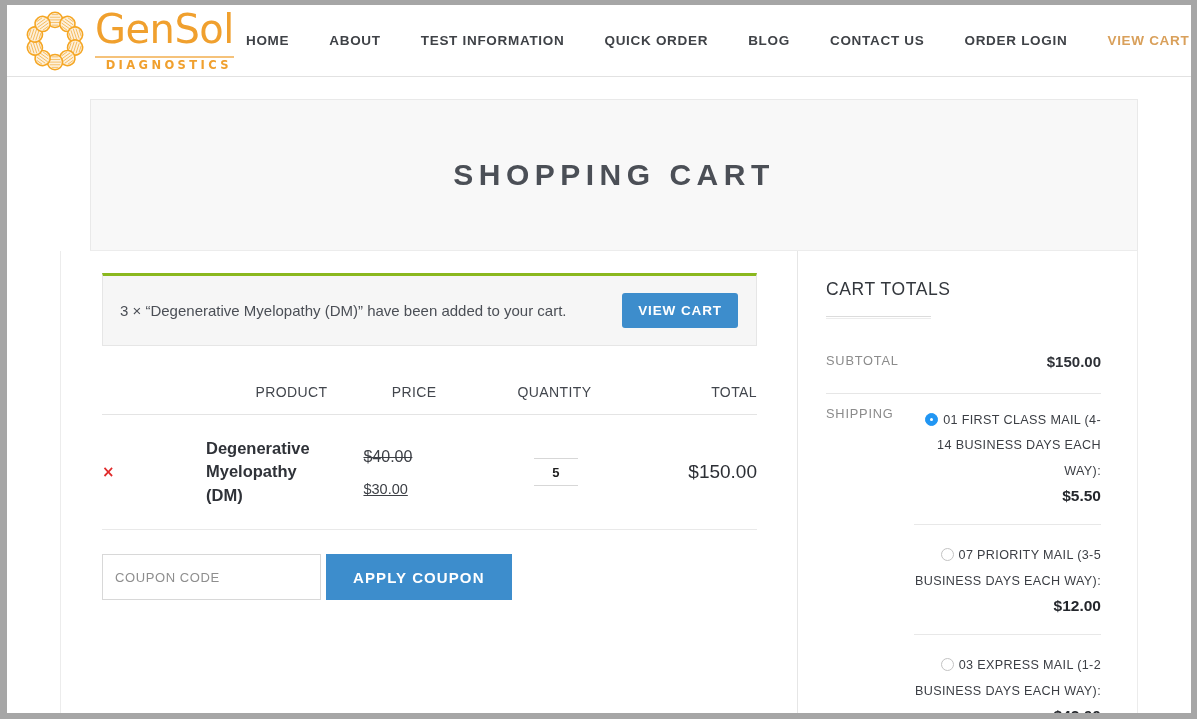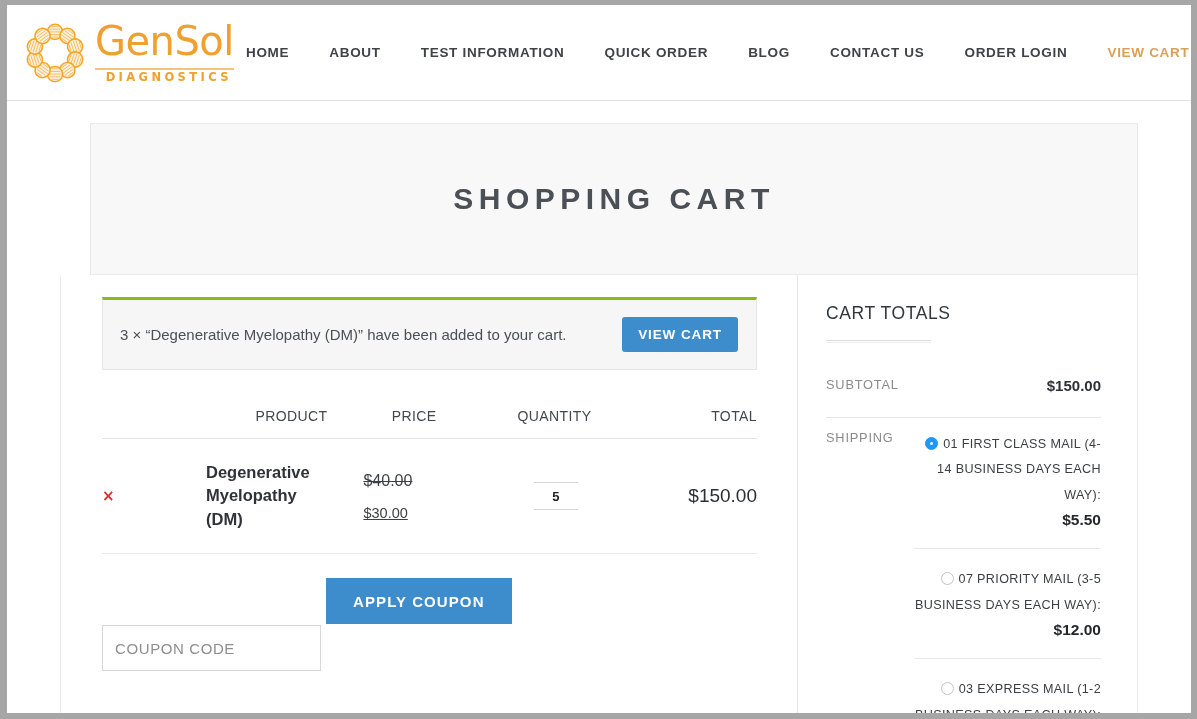--- a/index.html
+++ b/index.html
@@ -24,21 +24,21 @@
     position: relative;
     width: 1184px;
     height: 708px;
     background: #fff;
     overflow: hidden;
   }
 
   
   .site-header {
     position: relative;
-    height: 96px;
+    height: 72px;
     background: #ffffff;
     border-bottom: 1px solid #e2e2e2;
     display: flex;
     align-items: center;
   }
   .logo-wrap {
     display: flex;
     align-items: center;
     margin-left: 10px;
   }
@@ -240,27 +240,26 @@
   
   .coupon-row {
     display: flex;
     align-items: stretch;
     margin-top: 24px;
   }
   .coupon-input {
     width: 219px;
     border: 1px solid #d8d8d8;
     padding: 10px 12px;
-    font-size: 15px;
+    font-size: 13px;
     color: #4a4a4a;
     letter-spacing: 0.5px;
     outline: none;
     font-family: "Liberation Sans", sans-serif;
     height: 46px;
-    margin-top: 47px;
   }
   .coupon-input::placeholder { color: #8e8e8e; letter-spacing: 0.6px; }
   .btn-apply {
     margin-left: 5px;
     background: #3d8dcc;
     color: #fff;
     border: none;
     font-size: 15px;
     font-weight: 700;
     letter-spacing: 1.1px;

